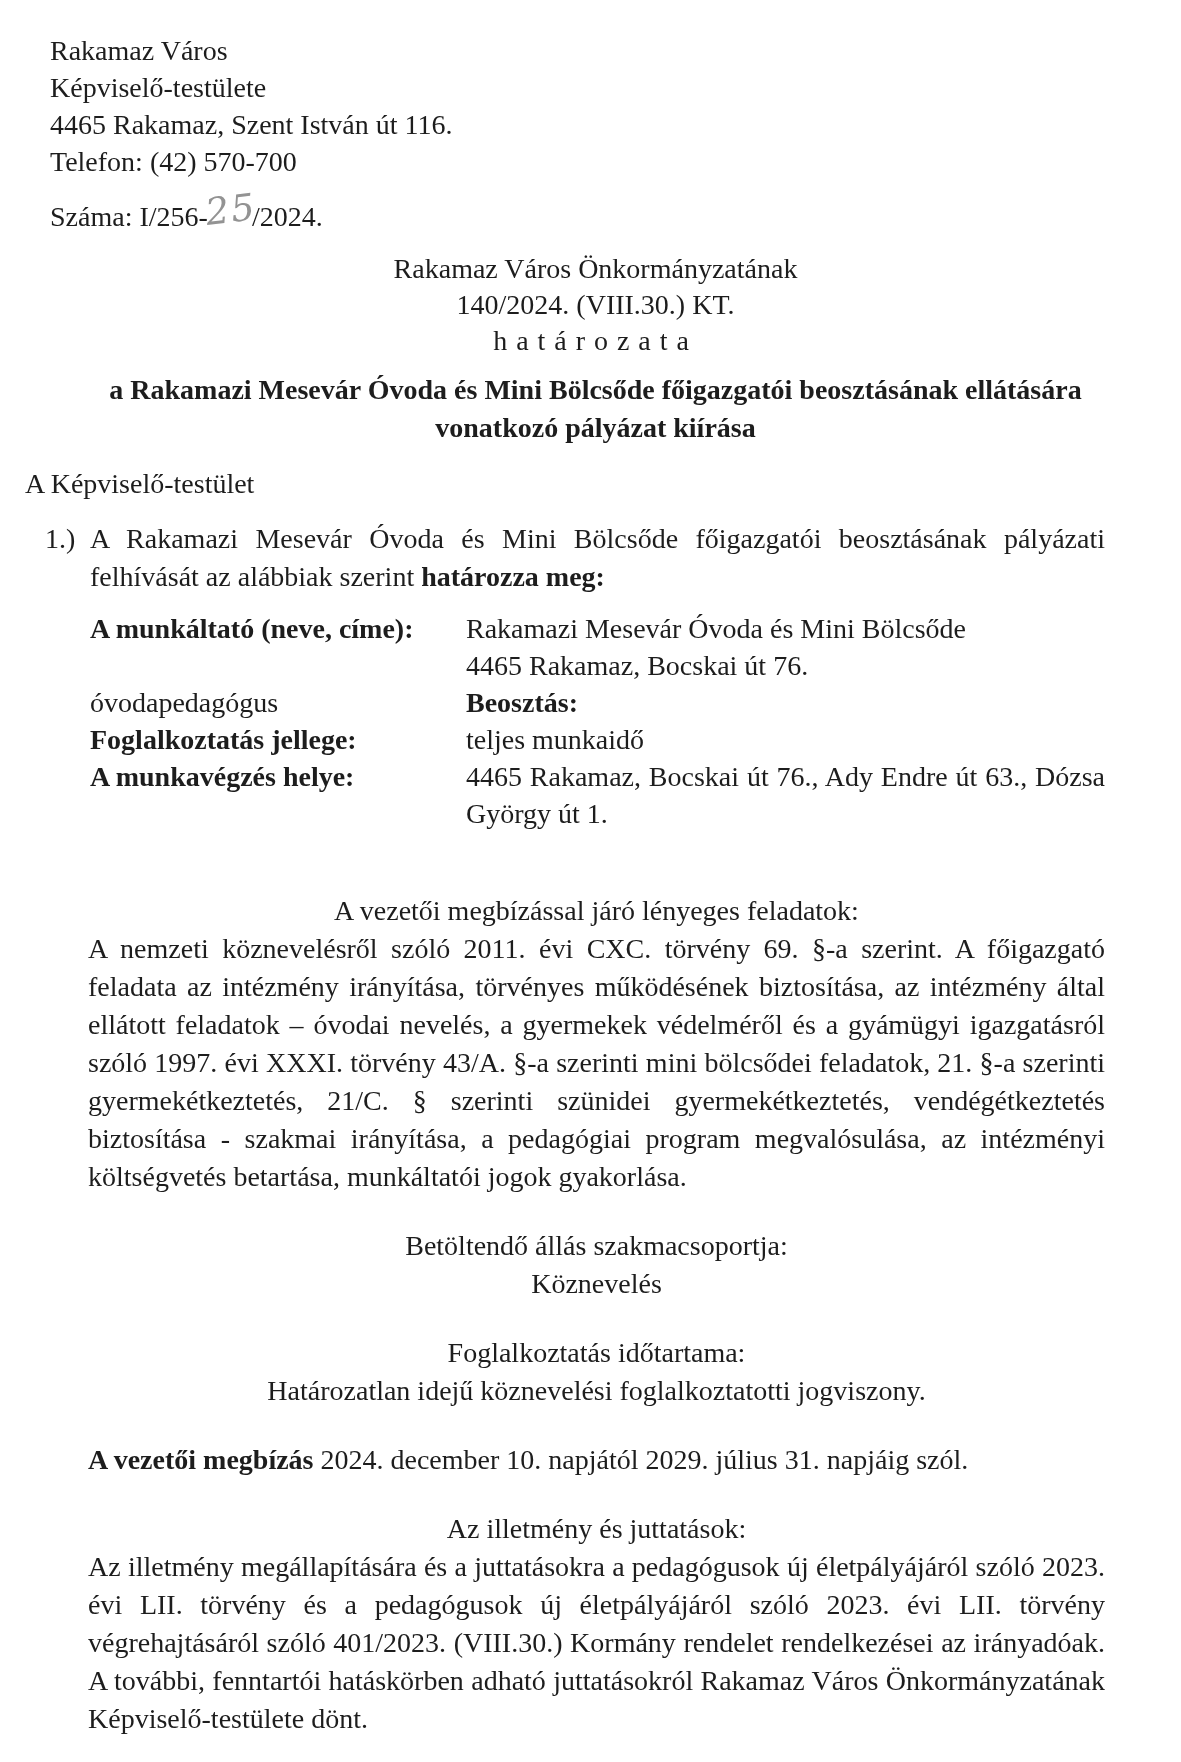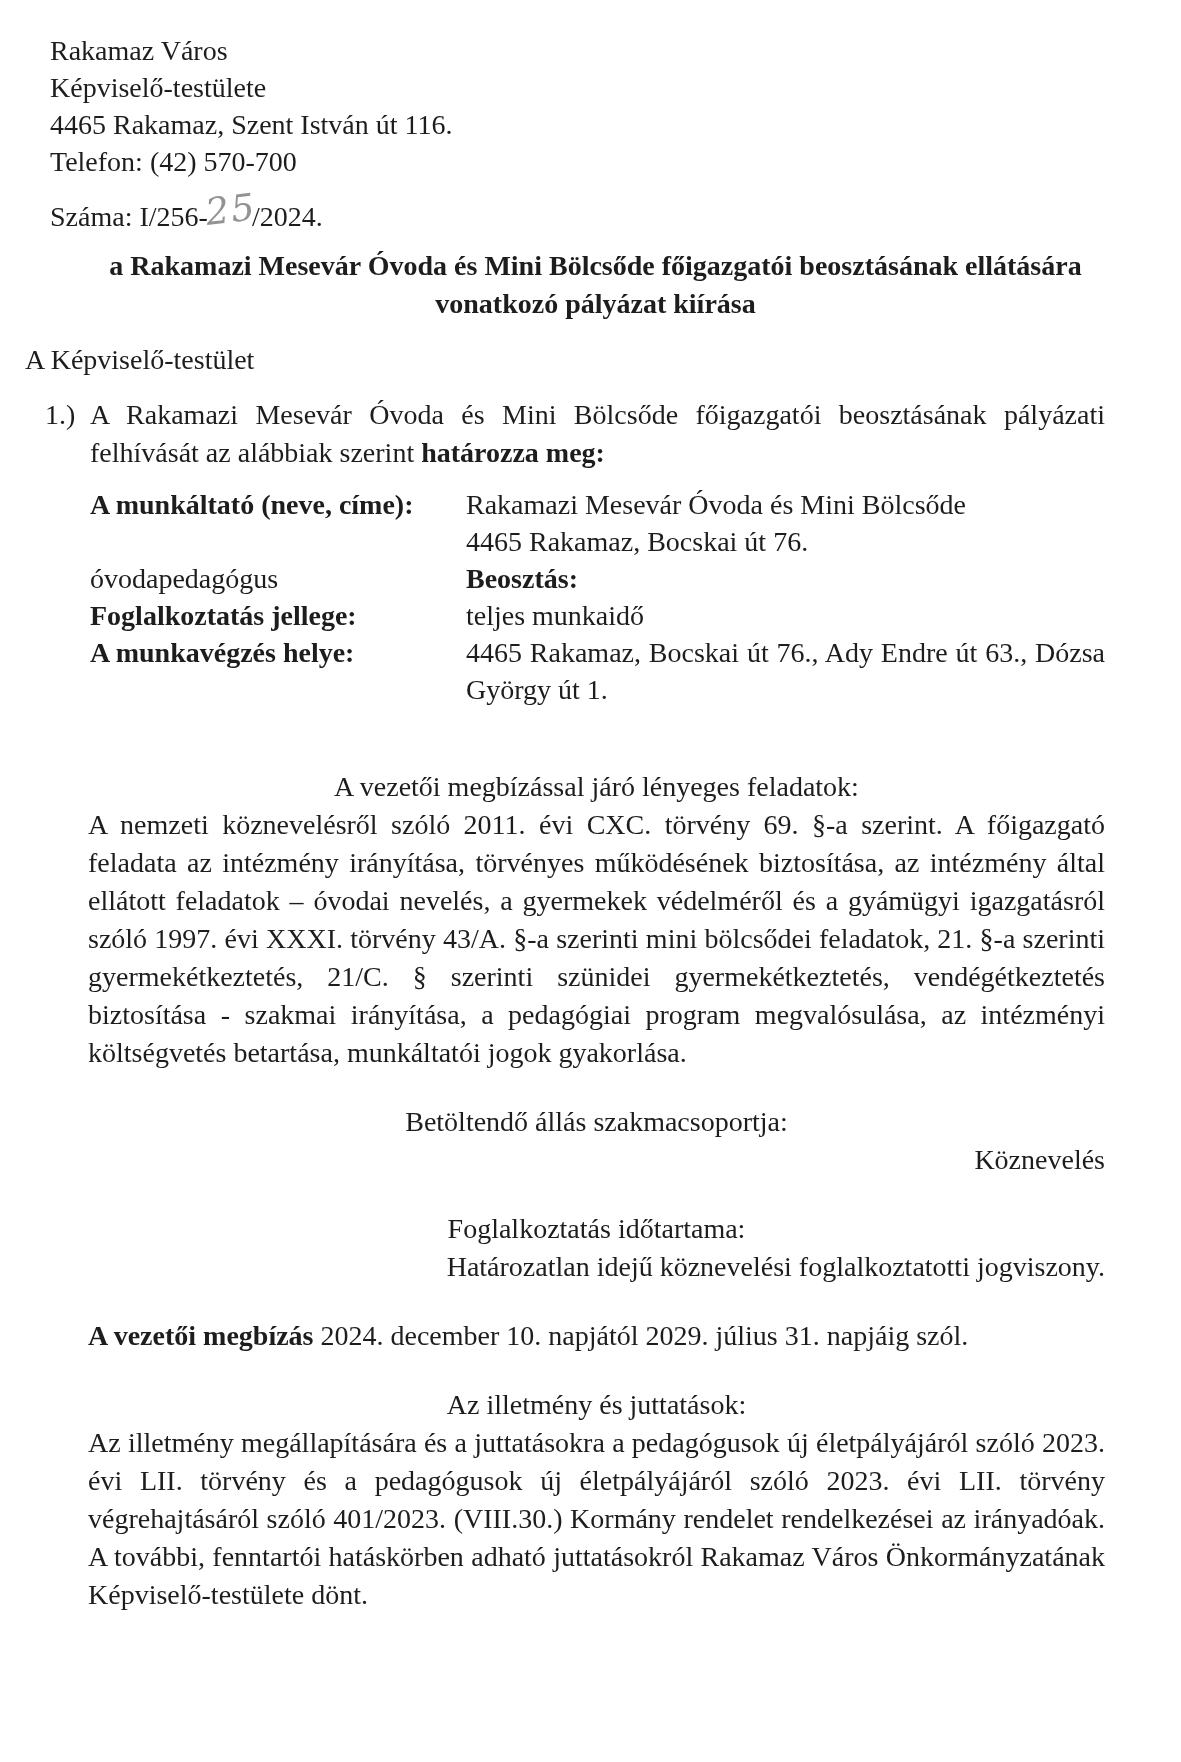--- a/index.html
+++ b/index.html
@@ -104,38 +104,43 @@
   
   .section {
     margin-top: 31px;
     margin-left: 88px;
     margin-right: 76px;
     line-height: 38px;
   }
   .section.first-after-table { margin-top: 60px; }
   .section .heading { font-weight: normal; text-align: center; }
   .section .body-text { text-align: justify; }
-  .section .body-text.no-justify { text-align: right; }
+  .section .body-text.no-justify { text-align: center; }
 
   b, .bold { font-weight: bold; }
 </style>
 </head>
 <body>
 
 <div class="page">
 
   <div class="sender">
     <p>Rakamaz Város</p>
     <p>Képviselő-testülete</p>
     <p>4465 Rakamaz, Szent István út 116.</p>
     <p>Telefon: (42) 570-700</p>
   </div>
 
   <p class="case-number"><span>Száma: I/256-</span><span class="handwritten">25</span><span>/2024.</span></p>
 
+  <div class="title-block">
+    <p>Rakamaz Város Önkormányzatának</p>
+    <p>140/2024. (VIII.30.) KT.</p>
+    <p class="spread-word">határozata</p>
+  </div>
 
   <p class="subject-title">a Rakamazi Mesevár Óvoda és Mini Bölcsőde főigazgatói beosztásának ellátására vonatkozó pályázat kiírása</p>
 
   <p class="salutation">A Képviselő-testület</p>
 
   <p class="point"><span class="marker">1.)</span><span>A Rakamazi Mesevár Óvoda és Mini Bölcsőde főigazgatói beosztásának pályázati felhívását az alábbiak szerint</span> <b>határozza meg:</b></p>
 
   <div class="details">
     <div class="label">A munkáltató (neve, címe):</div>
     <div class="value">

